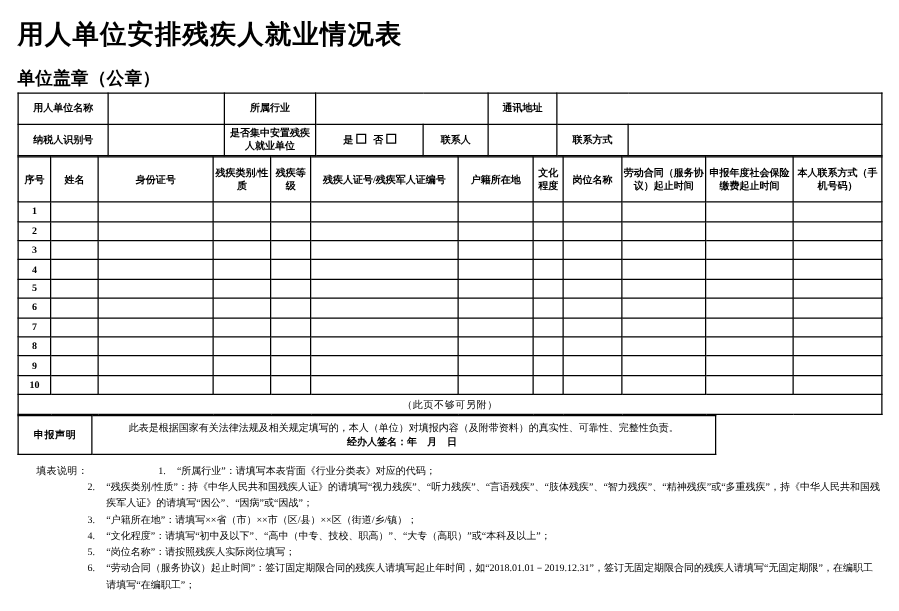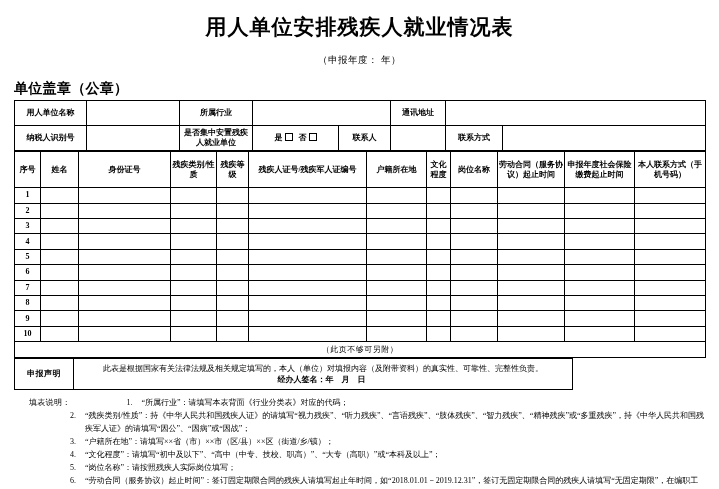--- a/index.html
+++ b/index.html
@@ -15,21 +15,21 @@
     overflow: hidden;
   }
   .page {
     position: relative;
     width: 719px;
     height: 489px;
     box-sizing: border-box;
     padding: 0 14px;
   }
   .doc-title {
-    text-align: center;
+    text-align: left;
     font-size: 21px;
     font-weight: bold;
     letter-spacing: 1px;
     margin: 14px 0 0 0;
     line-height: 1.3;
   }
   .doc-subtitle {
     text-align: center;
     font-size: 9.5px;
     margin-top: 13px;
@@ -136,21 +136,20 @@
     flex: 0 0 15px;
   }
   .ins-list li .txt { flex: 1; }
 </style>
 </head>
 <body>
 
 <div class="page">
 
   <div class="doc-title">用人单位安排残疾人就业情况表</div>
-  <div class="doc-subtitle">（申报年度：   年）</div>
   <div class="seal-label">单位盖章（公章）</div>
 
   <table class="grid hdr-tbl">
     <colgroup>
       <col style="width:72px">
         <col style="width:93px">
       <col style="width:73px">
         <col style="width:86px">
       <col style="width:52px">
         <col style="width:55px">

